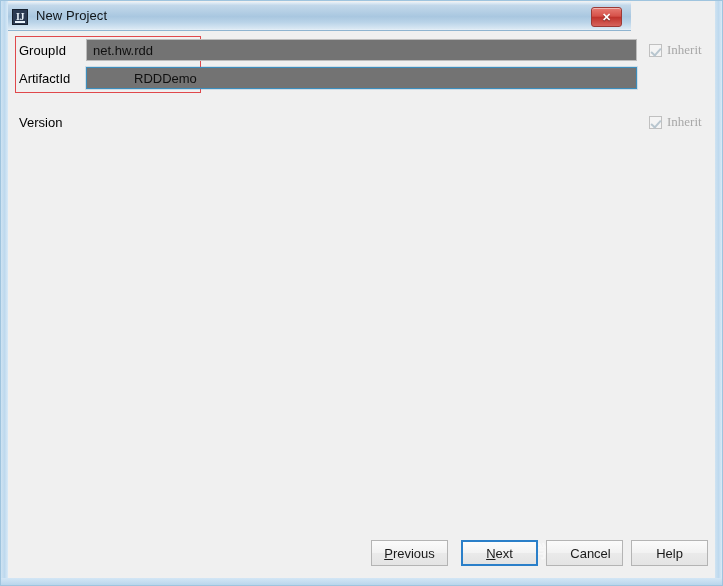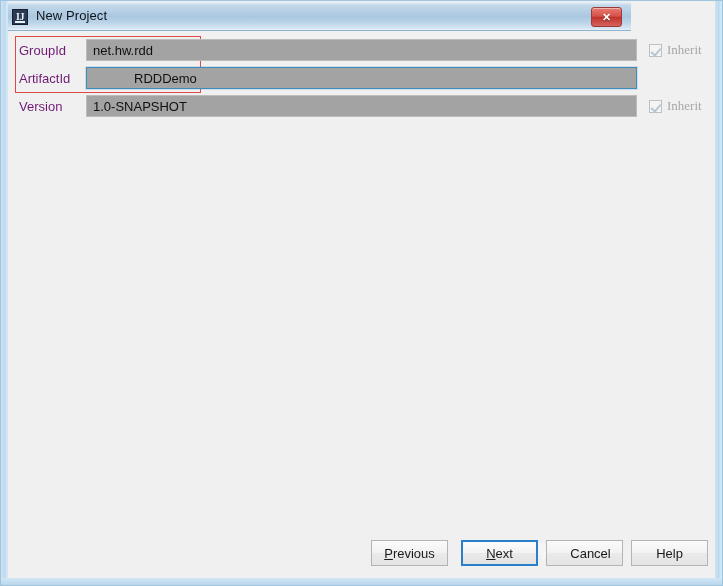--- a/index.html
+++ b/index.html
@@ -128,33 +128,33 @@
   .form-row {
     position: absolute;
     left: 0;
     height: 28px;
   }
   .row-label {
     position: absolute;
     left: 11px;
     top: 6px;
     font-size: 13px;
-    color: #701a75;
+    color: #000000;
     font-family: "Liberation Sans", sans-serif;
     white-space: nowrap;
   }
   .row-input {
     position: absolute;
     left: 78px;
     top: 2px;
     width: 551px;
     height: 22px;
     box-sizing: border-box;
     border: 1px solid #bcbcbc;
-    background: #a3a3a3;
+    background: #737373;
     font-size: 13px;
     font-family: "Liberation Sans", sans-serif;
     color: #101010;
     padding: 0 0 0 6px;
     outline: none;
     line-height: 20px;
   }
   .row-input.focused {
     border: 1px solid #3c8dbc;
     box-shadow: 0 0 0 1px rgba(60,141,188,0.18);
@@ -283,23 +283,22 @@
         <span class="inherit-box"></span>
         <span class="inherit-label">Inherit</span>
       </div>
     </div>
 
     <div class="form-row" style="top:34px; width:709px;">
       <div class="row-label">ArtifactId</div>
       <input class="row-input focused" type="text" value="RDDDemo" style="">
     </div>
 
-    <div class="form-row" style="top:62px; width:709px;">
+    <div class="form-row" style="top:78px; width:709px;">
       <div class="row-label">Version</div>
-      <input class="row-input" type="text" value="1.0-SNAPSHOT" style="">
       <div class="inherit-wrap">
         <span class="inherit-box"></span>
         <span class="inherit-label">Inherit</span>
       </div>
     </div>
 
     <div id="watermark">
       <div class="wm-text">学习页</div>
     </div>
 

